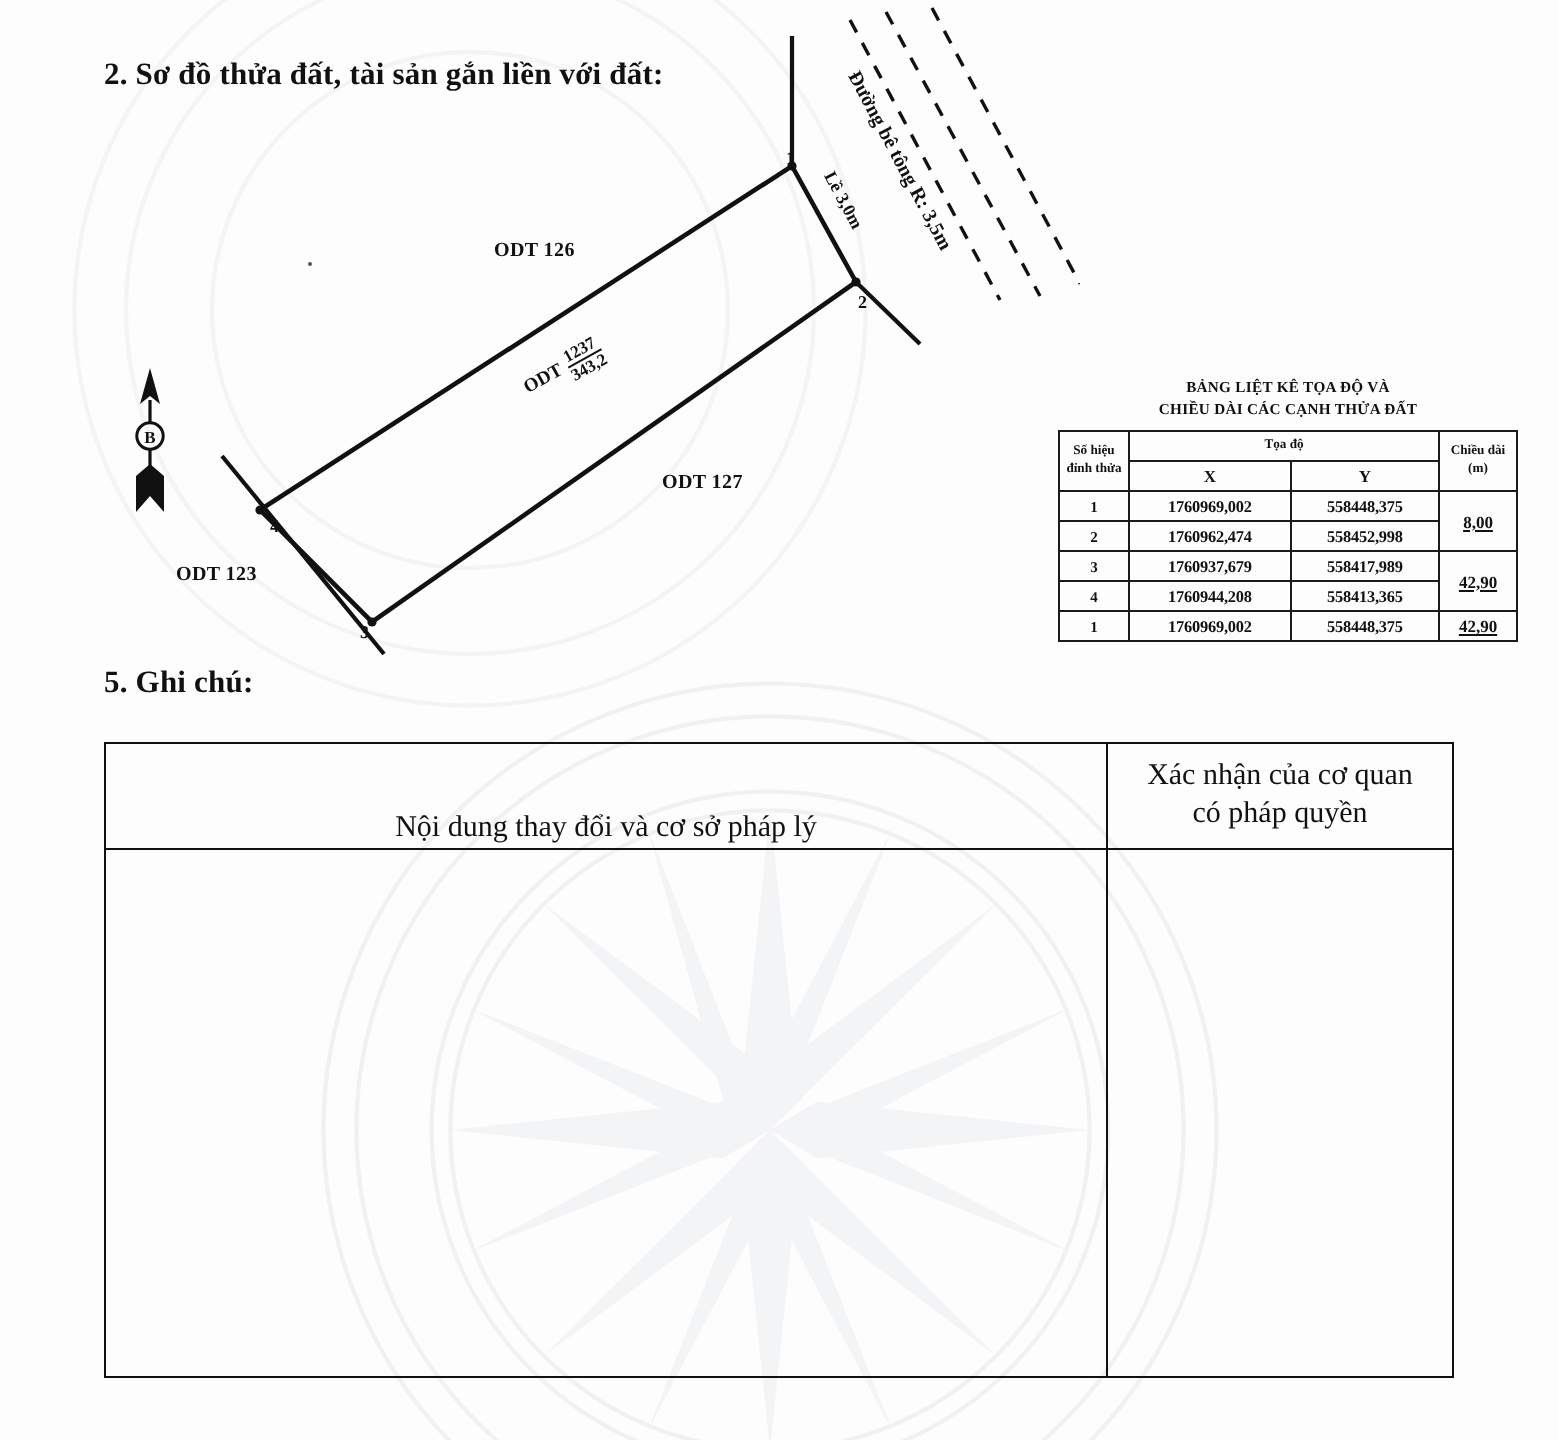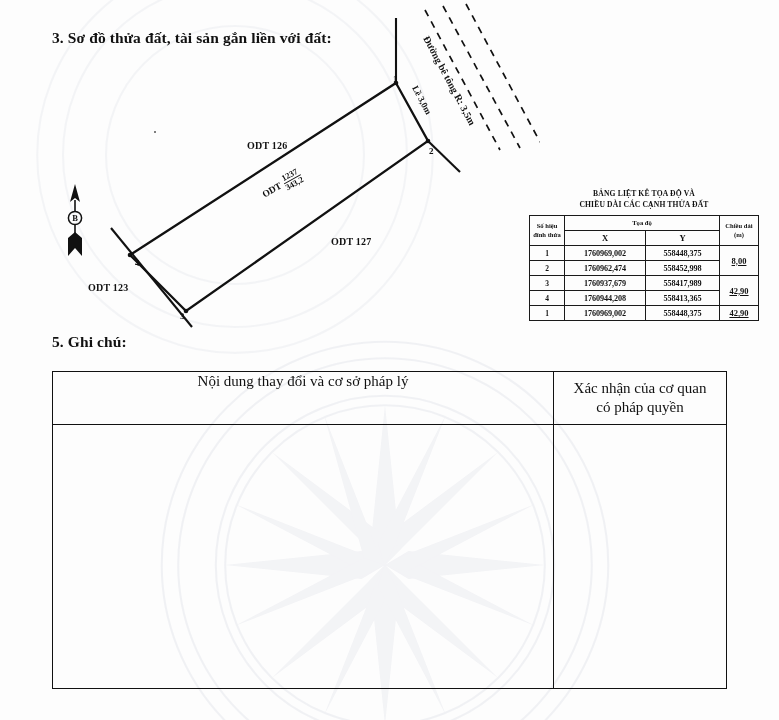--- a/index.html
+++ b/index.html
@@ -59,21 +59,21 @@
   }
 
   .parcel-label {
     position: absolute;
     font-weight: bold;
     font-size: 10px;
     font-family: "Liberation Serif", serif;
     white-space: nowrap;
     letter-spacing: 0.2px;
   }
-  #lbl-odt126 { left: 247px; top: 140px; }
+  #lbl-odt126 { left: 247px; top: 120px; }
   #lbl-odt127 { left: 331px; top: 236px; }
   #lbl-odt123 { left: 88px;  top: 282px; }
 
   
   #lbl-center {
     position: absolute;
     left: 263px;
     top: 186px;
     transform: rotate(-29deg);
     transform-origin: left center;
@@ -195,21 +195,21 @@
   }
   #changes-head {
     display: flex;
     height: 52px;
     border-bottom: 1.4px solid #111111;
   }
   #changes-body {
     display: flex;
     height: calc(100% - 52px);
   }
-  .col-content { flex: 0 0 500px; display: flex; align-items: flex-start; justify-content: center; }
+  .col-content { flex: 0 0 500px; display: flex; align-items: flex-end; justify-content: center; }
   .col-confirm { flex: 1; display: flex; align-items: center; justify-content: center;
                  border-left: 1.4px solid #111111; }
   .col-head-text {
     text-align: center;
     font-size: 15px;
     line-height: 1.3;
     padding: 0 6px;
   }
 </style>
 </head>
@@ -250,21 +250,21 @@
   </svg>
 
   <svg class="watermark-2" viewBox="0 0 200 200">
     <g fill="none" stroke="#2a3a6a" stroke-width="1">
       <circle cx="100" cy="100" r="92"></circle>
       <circle cx="100" cy="100" r="80"></circle>
       <circle cx="100" cy="100" r="60"></circle>
     </g>
   </svg>
 
-  <div class="heading" id="h-section4">3. Sơ đồ thửa đất, tài sản gắn liền với đất:</div>
+  <div class="heading" id="h-section4">2. Sơ đồ thửa đất, tài sản gắn liền với đất:</div>
 
   <div class="heading" id="h-section5">5. Ghi chú:</div>
 
 
   <div id="drawing">
 
     <svg width="540" height="340" viewBox="0 0 540 340" style="position:absolute; left:0; top:0;">
 
       <polygon points="396,83 428,141 186,311 130,255" fill="none" stroke="#111111" stroke-width="2.3"></polygon>
 

